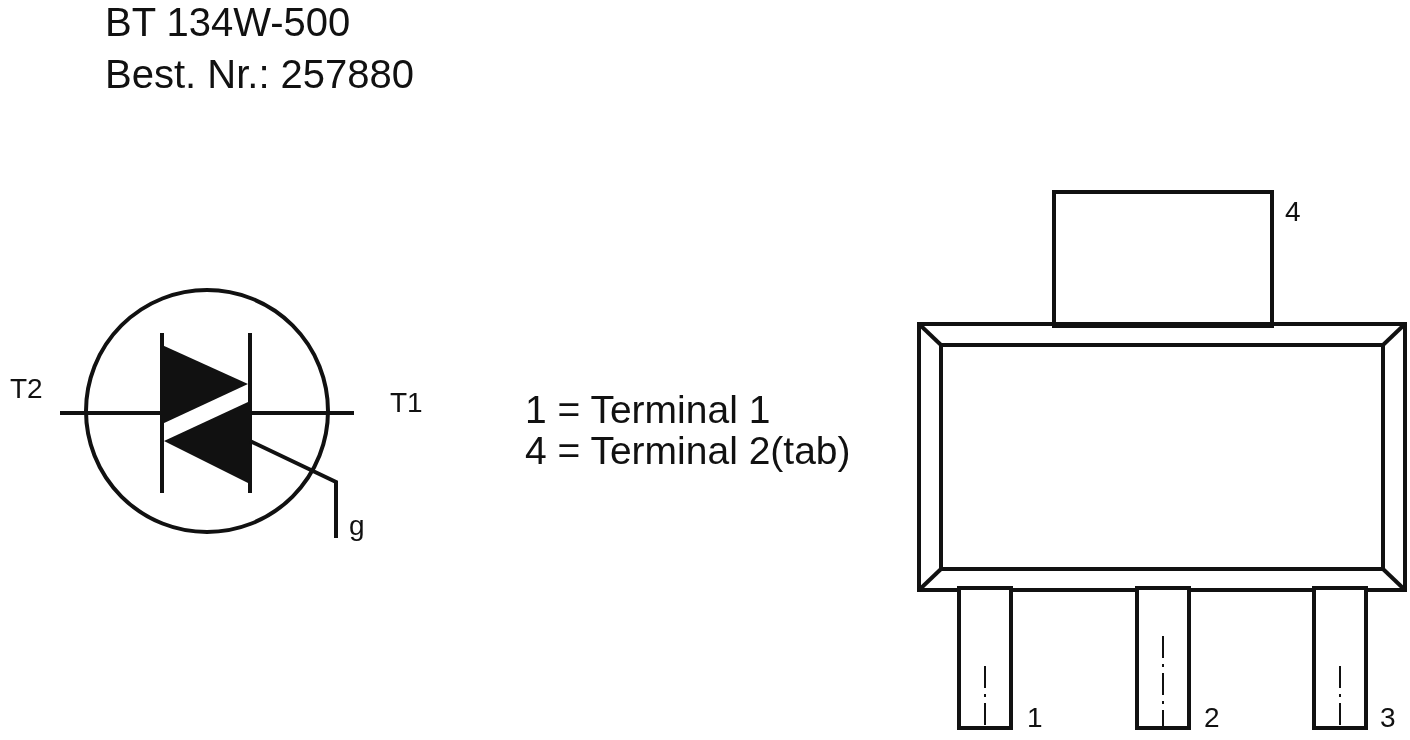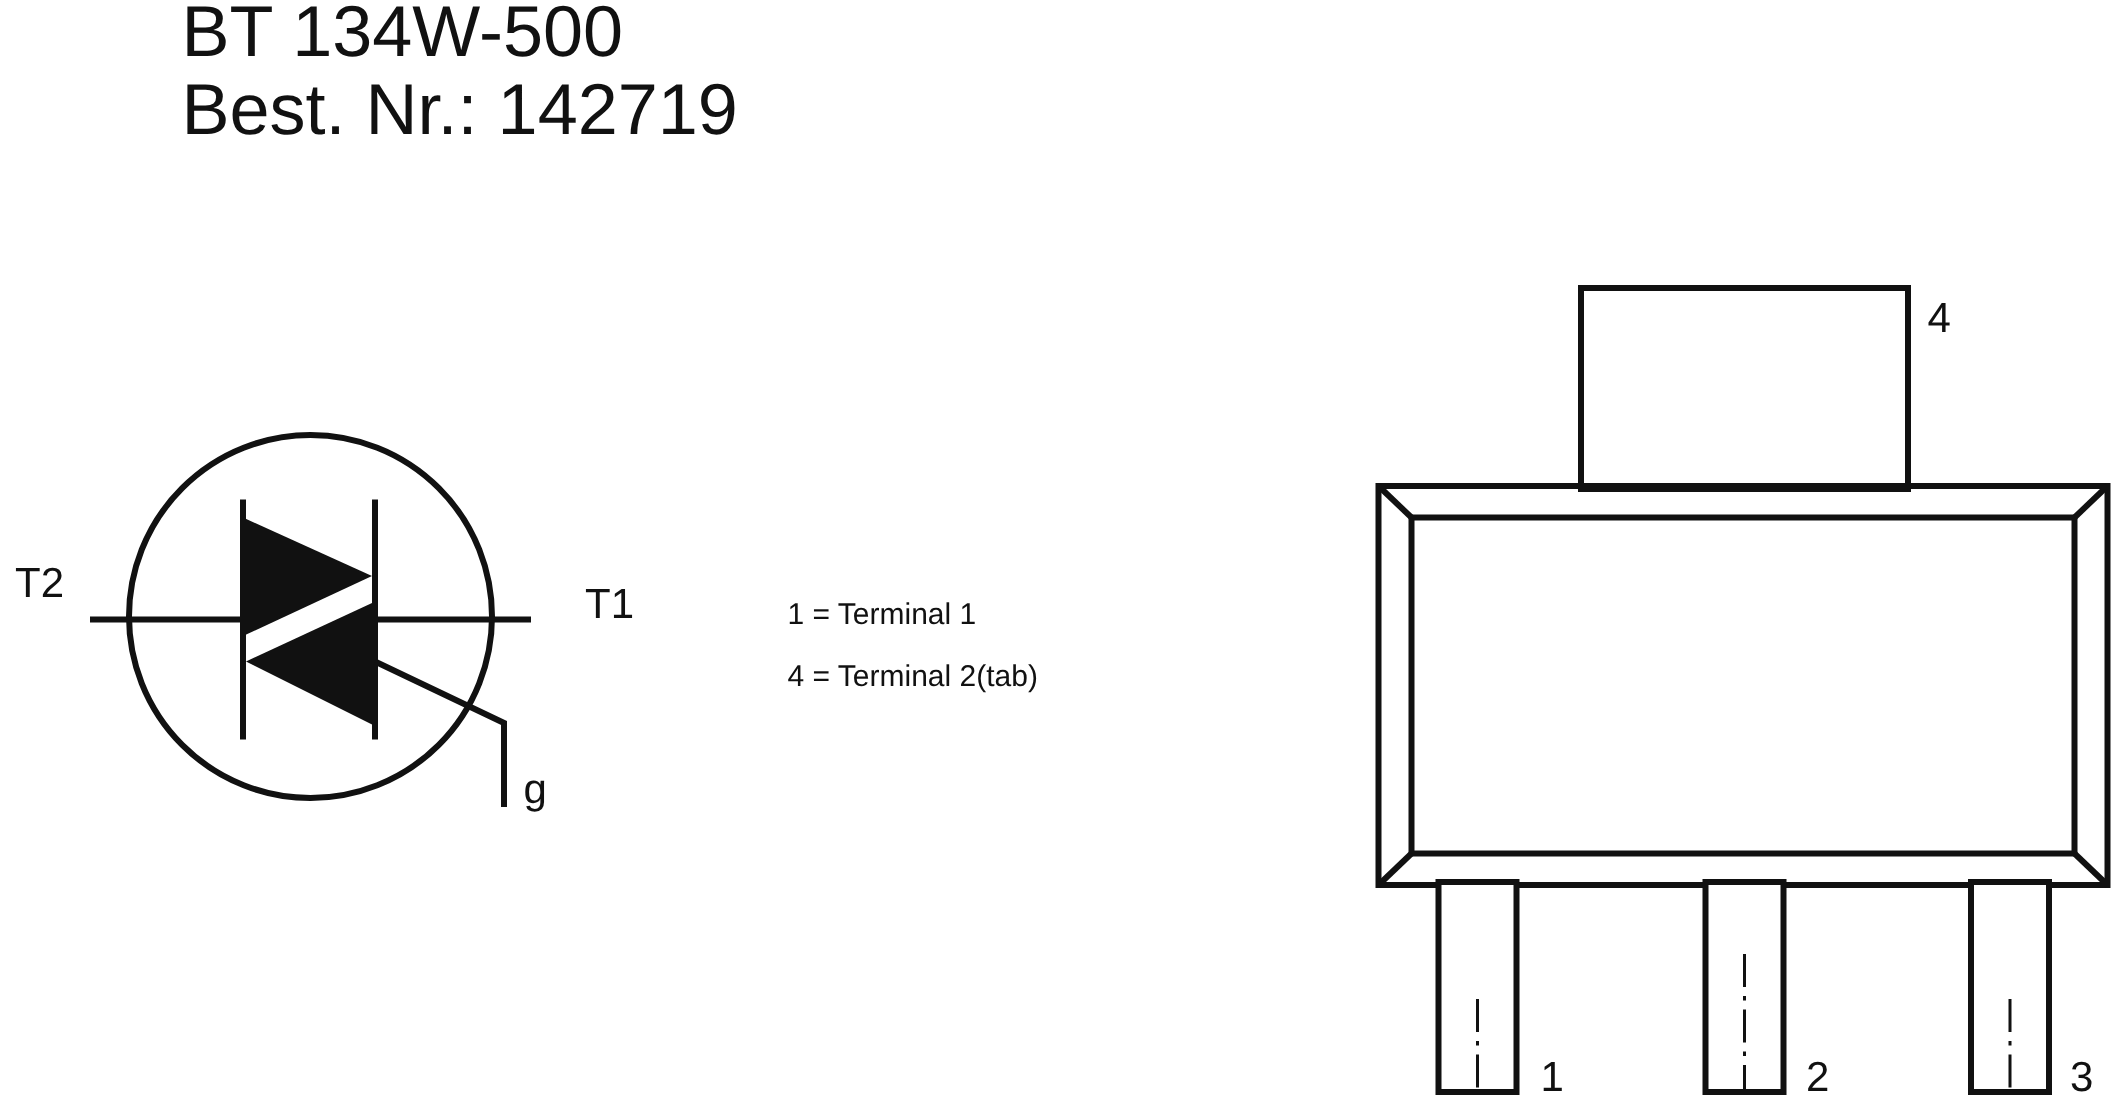--- a/index.html
+++ b/index.html
@@ -1,30 +1,30 @@
 <!DOCTYPE html>
 <html><head>
 <meta charset="utf-8">
 <style>
   html, body { margin:0; padding:0; background:#ffffff; }
   body { width:1410px; height:740px; position:relative; overflow:hidden;
          font-family:"Liberation Sans", sans-serif; color:#111111; }
-  .title { position:absolute; left:105px; font-size:48px; line-height:40px; white-space:nowrap;margin-left:16px; }
+  .title { position:absolute; left:105px; font-size:40px; line-height:40px; white-space:nowrap; }
   #t1 { top:2px; }
   #t2 { top:54px; }
   svg { position:absolute; left:0; top:0; }
   .lbl { position:absolute; font-size:28px; line-height:32px; white-space:nowrap; }
-  .legend { position:absolute; left:525px; top:390px; font-size:20px; line-height:40.5px; }
+  .legend { position:absolute; left:525px; top:390px; font-size:39px; line-height:40.5px; }
   .legend div { white-space:nowrap; }
 </style>
 </head>
 <body>
 
 <div class="title" id="t1">BT 134W-500</div>
-<div class="title" id="t2">Best. Nr.: 142719</div>
+<div class="title" id="t2">Best. Nr.: 257880</div>
 
 <svg width="1410" height="740" viewBox="0 0 1410 740">
 
   <g stroke="#111" stroke-width="4" fill="none">
     <circle cx="207" cy="411" r="121"></circle>
     <line x1="60" y1="413" x2="162" y2="413"></line>
     <line x1="250" y1="413" x2="354" y2="413"></line>
     <line x1="162" y1="333" x2="162" y2="493"></line>
     <line x1="250" y1="333" x2="250" y2="493"></line>
     <polygon points="162,345 248,384 162,424" fill="#111" stroke="none"></polygon>

